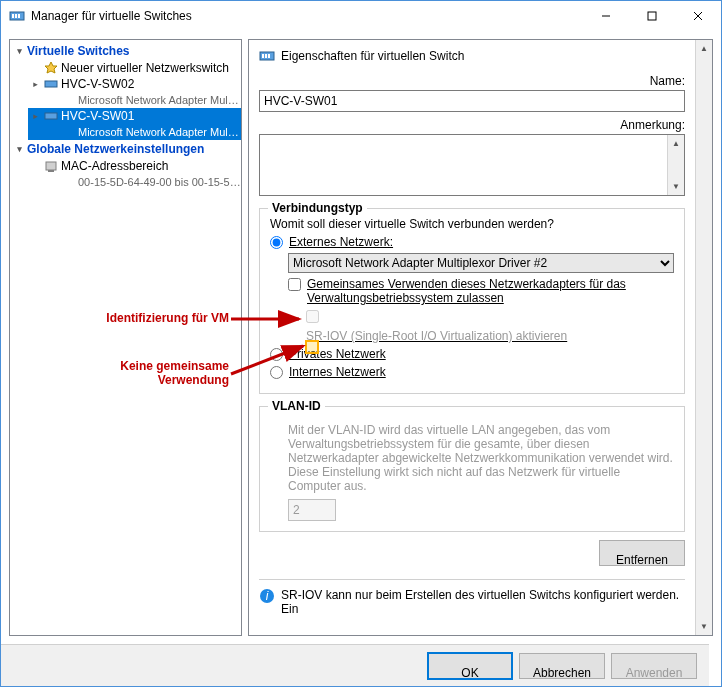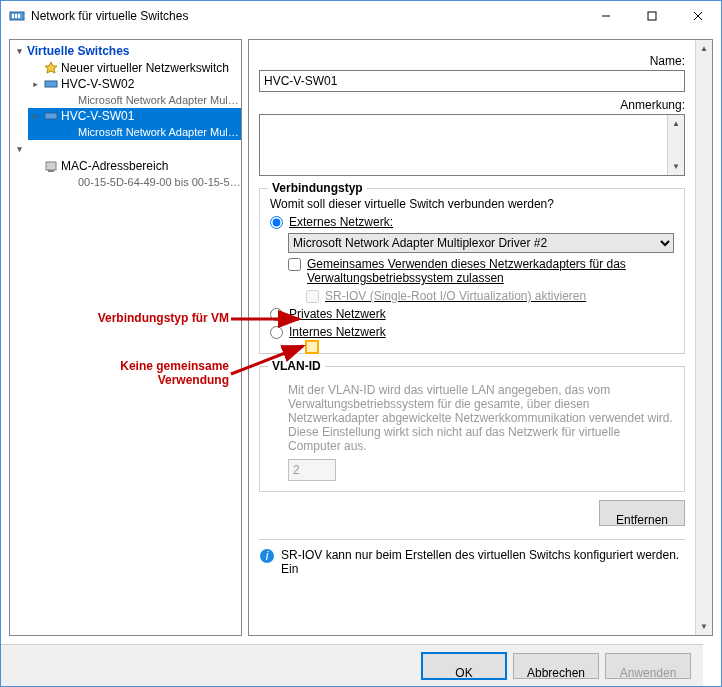--- a/index.html
+++ b/index.html
@@ -52,21 +52,21 @@
 .vlan-num { width: 48px; height: 22px; border: 1px solid #c0c0c0; padding: 0 4px; background: #f5f5f5; color: #9a9a9a; margin-top: 6px; margin-left: 18px; }
 
 .remove-row { text-align: right; margin-top: 8px; }
 .btn { height: 23px; min-width: 86px; border: 1px solid #adadad; background: #e1e1e1; padding: 12px 10px; cursor: default; }
 .btn.default { border: 2px solid #0078d7; background:#e1e1e1; }
 .btn.disabled { color:#9a9a9a; }
 
 .info-row { display:flex; align-items:flex-start; gap:6px; margin-top:12px; border-top:1px solid #d0d0d0; padding-top:8px; }
 .info-icon { width:16px; height:16px; flex-shrink:0; }
 
-.bottom-bar { position: absolute; left: 0; right: 18px; bottom: 0; height: 42px; border-top: 1px solid #d0d0d0; display: flex; align-items: center; justify-content: flex-end; gap: 6px; padding-right: 12px; background: #f0f0f0; }
+.bottom-bar { position: absolute; left: 0; right: 12px; bottom: 0; height: 42px; border-top: 1px solid #d0d0d0; display: flex; align-items: center; justify-content: flex-end; gap: 6px; padding-right: 12px; background: #f0f0f0; }
 
 
 .anno { position: absolute; color: #c00000; font-weight: bold; font-size: 12px; pointer-events: none; z-index: 50; }
 .arrow-svg { position: absolute; pointer-events: none; z-index: 49; }
 
 
 .hl-box { position:absolute; border:2px solid #ffb000; background: rgba(255,200,0,0.25); width:14px; height:14px; z-index:40; pointer-events:none; }
 
 
 .switch-icon svg, .nic-icon svg, .star-icon svg { display:block; }
@@ -76,21 +76,21 @@
 
 <div class="titlebar">
   <span class="icon switch-icon">
     <svg width="16" height="16">
         <rect x="1" y="4" width="14" height="8" fill="#5aa0e0" stroke="#2a6090"></rect>
         <rect x="3" y="6" width="2" height="4" fill="#fff"></rect>
         <rect x="6" y="6" width="2" height="4" fill="#fff"></rect>
         <rect x="9" y="6" width="2" height="4" fill="#fff"></rect>
       </svg>
   </span>
-  <span class="title">Network für virtuelle Switches</span>
+  <span class="title">Manager für virtuelle Switches</span>
   <div class="winbtn">
       <svg width="10" height="10">
         <line x1="1" y1="5" x2="9" y2="5" stroke="#000"></line>
       </svg>
     </div>
   <div class="winbtn">
       <svg width="10" height="10">
         <rect x="1" y="1" width="8" height="8" fill="none" stroke="#000"></rect>
       </svg>
     </div>
@@ -144,40 +144,52 @@
                 <rect x="1" y="4" width="12" height="6" fill="#5aa0e0" stroke="#2a6090"></rect>
               </svg>
           </span>
           <span>HVC-V-SW01</span>
         </div>
         <div class="tree-sub">Microsoft Network Adapter Multipl...</div>
       </div>
 
       <div class="tree-hdr">
         <span class="expander">▾</span>
+        <span>Globale Netzwerkeinstellungen</span>
       </div>
 
       <div class="tree-item">
         <div class="tree-row">
           <span class="expander"></span>
           <span class="ticon nic-icon">
             <svg width="14" height="14">
                 <rect x="2" y="3" width="10" height="8" fill="#d0d0d0" stroke="#808080"></rect>
                 <rect x="4" y="11" width="6" height="2" fill="#808080"></rect>
               </svg>
           </span>
           <span>MAC-Adressbereich</span>
         </div>
         <div class="tree-sub">00-15-5D-64-49-00 bis 00-15-5D-6...</div>
       </div>
     </div>
   </div>
 
   <div class="right-panel">
     <div class="right-scroll">
+      <div class="prop-title">
+        <span class="ticon switch-icon">
+          <svg width="16" height="16">
+              <rect x="1" y="4" width="14" height="8" fill="#5aa0e0" stroke="#2a6090"></rect>
+              <rect x="3" y="6" width="2" height="4" fill="#fff"></rect>
+              <rect x="6" y="6" width="2" height="4" fill="#fff"></rect>
+              <rect x="9" y="6" width="2" height="4" fill="#fff"></rect>
+            </svg>
+        </span>
+        <span>Eigenschaften für virtuellen Switch</span>
+      </div>
 
       <span class="lbl">Name:</span>
       <input class="tinput" value="HVC-V-SW01" style="">
 
       <span class="lbl">Anmerkung:</span>
       <div class="tarea-wrap">
         <textarea class="tarea" style=""></textarea>
         <div class="ta-sb">
           <div class="sb-btn">▲</div>
           <div class="sb-track"></div>
@@ -198,21 +210,21 @@
           <select class="combo">
             <option>Microsoft Network Adapter Multiplexor Driver #2</option>
           </select>
         </div>
 
         <label class="check-row indent" id="share-os-check">
           <input type="checkbox" style="">
           <span>Gemeinsames Verwenden dieses Netzwerkadapters für das Verwaltungsbetriebssystem zulassen</span>
         </label>
 
-        <label class="check-row indent disabled" style="margin-left:36px;">
+        <label class="check-row indent disabled" style="margin-left:36px;flex-direction:column;">
           <input type="checkbox" disabled="" style="">
           <span>SR-IOV (Single-Root I/O Virtualization) aktivieren</span>
         </label>
 
         <label class="radio-row">
           <input type="radio" name="ct" style="">
           <span>Privates Netzwerk</span>
         </label>
         <label class="radio-row">
           <input type="radio" name="ct" style="">
@@ -247,21 +259,21 @@
     </div>
   </div>
 </div>
 
 <div class="bottom-bar">
   <button class="btn default">OK</button>
   <button class="btn">Abbrechen</button>
   <button class="btn disabled" disabled="">Anwenden</button>
 </div>
 
-<div class="anno" style="left:68px; top:310px; text-align:right; width:160px;">Verbindungstyp für VM</div>
+<div class="anno" style="left:68px; top:310px; text-align:right; width:160px;">Identifizierung für VM</div>
 <svg class="arrow-svg" style="left:228px; top:300px;" width="80" height="30">
   <defs>
       <marker id="ah1" markerWidth="8" markerHeight="8" refX="7" refY="3" orient="auto">
         <path d="M0,0 L8,3 L0,6 Z" fill="#c00000"></path>
       </marker>
     </defs>
   <line x1="2" y1="18" x2="70" y2="18" stroke="#c00000" stroke-width="3" marker-end="url(#ah1)"></line>
 </svg>
 
 <div class="anno" style="left:108px; top:358px; text-align:right; width:120px;">Keine gemeinsame</div>

